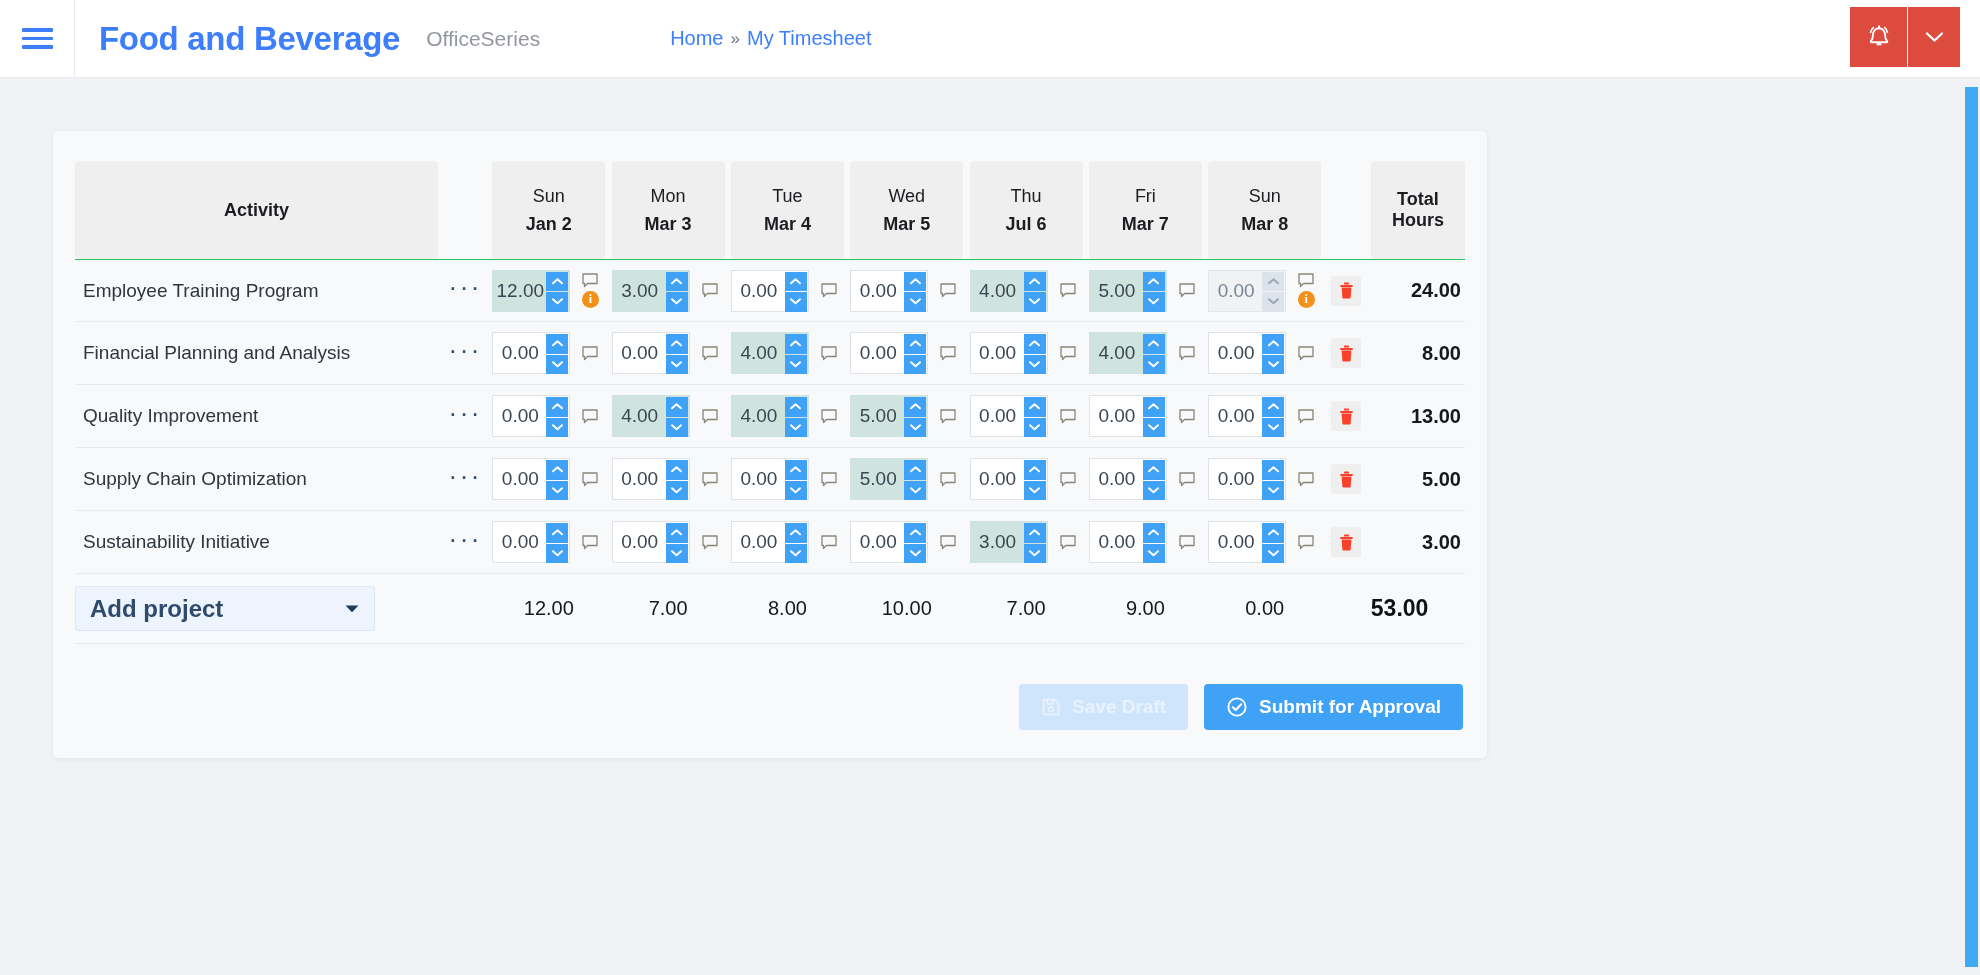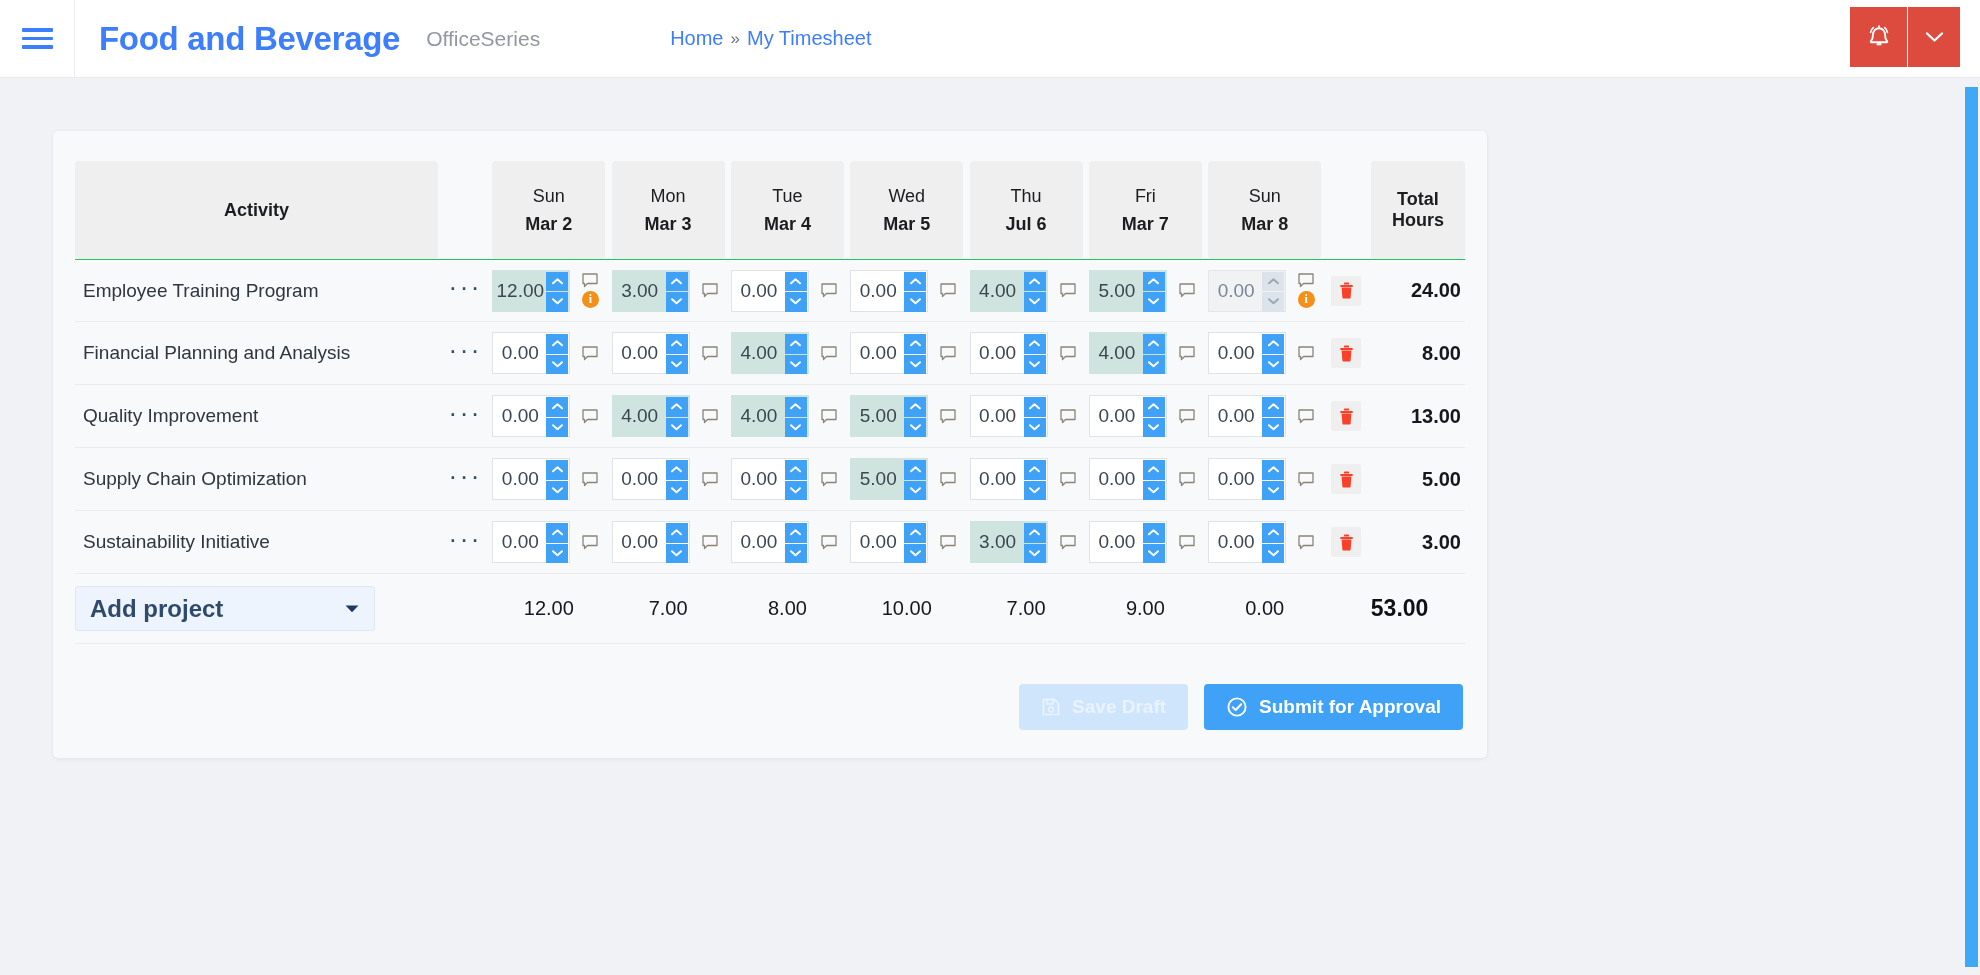--- a/index.html
+++ b/index.html
@@ -256,21 +256,21 @@
 
   <div class="card">
     <table class="ts">
       <thead>
         <tr>
           <th class="hdr activity">Activity</th>
           <th class="menuspacer"></th>
 
           <th class="hdr day">
             <span class="dow">Sun</span>
-            <span class="dat">Mar 2</span>
+            <span class="dat">Jan 2</span>
           </th>
           <th class="spacer"></th>
           <th class="hdr day">
             <span class="dow">Mon</span>
             <span class="dat">Mar 3</span>
           </th>
           <th class="spacer"></th>
           <th class="hdr day">
             <span class="dow">Tue</span>
             <span class="dat">Mar 4</span>

